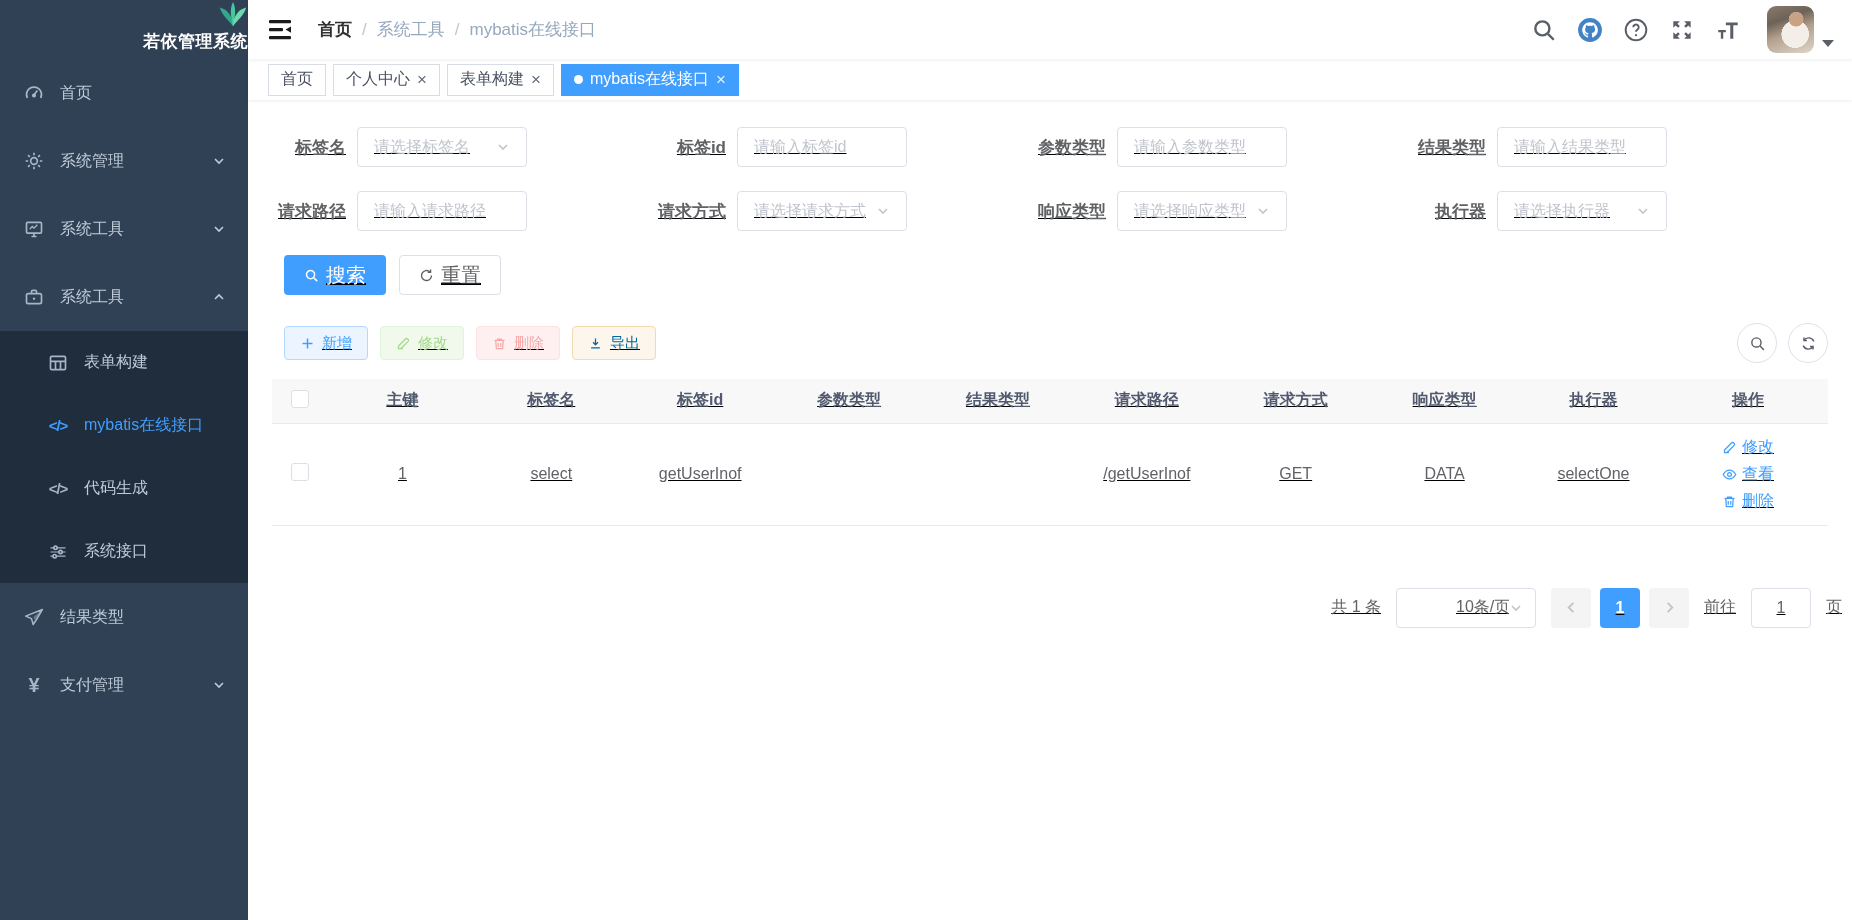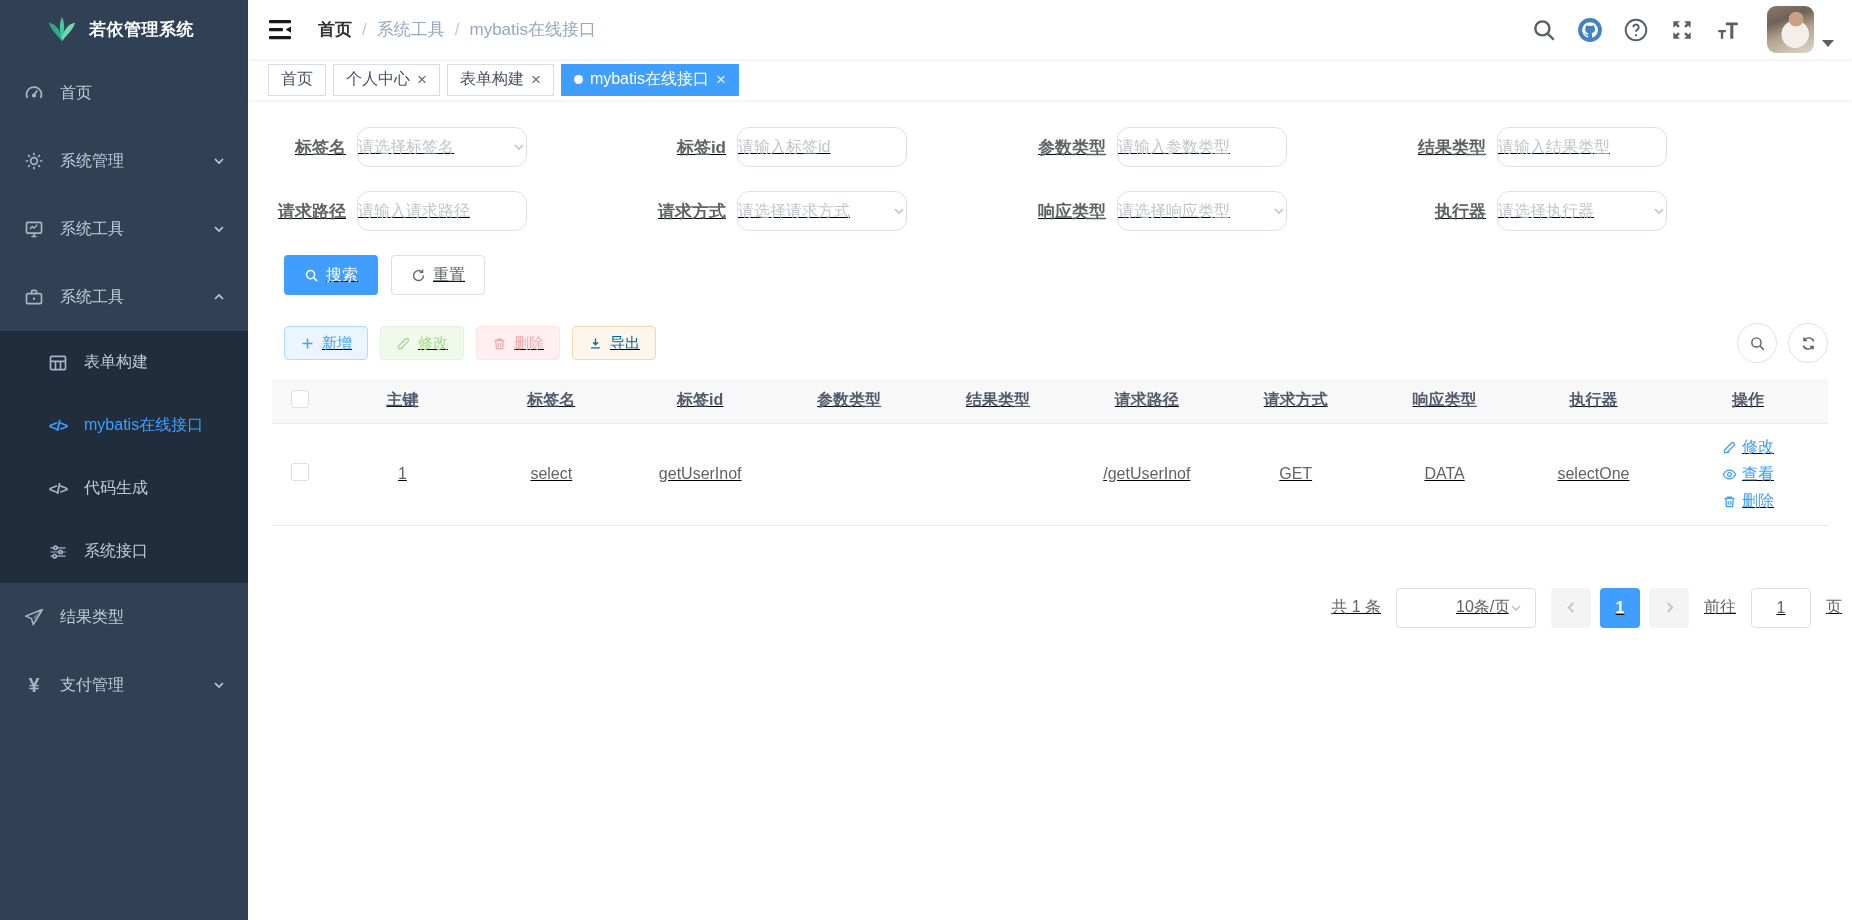--- a/index.html
+++ b/index.html
@@ -2,21 +2,21 @@
 <html><head>
 <meta charset="utf-8">
 <style>
   * { margin:0; padding:0; box-sizing:border-box; }
   html,body { width:1852px; height:920px; overflow:hidden; background:#fff;
     font-family:"Liberation Sans","DejaVu Sans",sans-serif; }
   .app { display:flex; width:100%; height:100%; }
 
   
   .sidebar { width:248px; height:100%; background:#304156; flex-shrink:0; }
-  .logo { height:59px; display:flex; align-items:center; padding-left:47px; cursor:pointer; }
+  .logo { height:59px; display:flex; align-items:flex-end; padding-left:47px; cursor:pointer;flex-direction:column; }
   .logo svg { width:30px; height:30px; }
   .logo-text { color:#fff; font-size:17px; font-weight:bold; margin-left:12px; letter-spacing:.5px; }
   .menu-item { height:68px; display:flex; align-items:center; color:#bfcbd9; font-size:16px; cursor:pointer; position:relative; }
   .menu-item .mi-icon { width:20px; height:20px; margin-left:24px; display:flex; align-items:center; justify-content:center; color:#a9b5c5; }
   .menu-item .mi-label { margin-left:16px; }
   .menu-item .mi-arrow { position:absolute; right:22px; width:14px; height:14px; color:#bfcbd9; }
   .submenu { background:#1f2d3d; }
   .submenu .menu-item { height:63px; }
   .submenu .mi-icon { margin-left:48px; }
   .submenu .menu-item.active { color:#409eff; }
@@ -54,31 +54,31 @@
   .tag.active { background:#409eff; border-color:#409eff; color:#fff; }
   .tag .dot { width:9px; height:9px; border-radius:50%; background:#fff; display:inline-block; }
   .tag .tag-close { font-size:17px; line-height:1; opacity:.85; }
 
   
   .content { flex:1; padding:27px 24px 0 24px; background:#fff; overflow:hidden;text-decoration:underline; }
 
   .filter-row { display:grid; grid-template-columns:repeat(4,265px); column-gap:115px; margin-bottom:24px; }
   .field-group { display:flex; align-items:center; }
   .field-label { width:85px; text-align:right; font-size:17px; font-weight:bold; color:#606266; padding-right:11px; flex-shrink:0; white-space:nowrap; }
-  .field-box { width:170px; height:40px; border:1px solid #dcdfe6; border-radius:12px; background:#fff;
-    display:flex; align-items:center; padding:0 0; position:relative; }
+  .field-box { width:170px; height:40px; border:1px solid #dcdfe6; border-radius:4px; background:#fff;
+    display:flex; align-items:center; padding:0 16px; position:relative; }
   .field-box input { border:none; outline:none; width:100%; font-size:16px; color:#606266;
     font-family:"Liberation Sans","DejaVu Sans",sans-serif; }
   .field-box input::placeholder { color:#c0c4cc; }
   .select-text { font-size:16px; color:#c0c4cc; flex:1; white-space:nowrap; overflow:hidden; }
   .select-arrow { width:14px; height:14px; color:#c0c4cc; flex-shrink:0; }
 
   .search-row { display:flex; gap:13px; margin:19px 0 28px 12px; }
   .btn { display:inline-flex; align-items:center; justify-content:center; gap:7px; border-radius:4px;
-    font-size:16px; cursor:pointer; border:1px solid transparent; }
+    font-size:20px; cursor:pointer; border:1px solid transparent; }
   .btn svg { width:15px; height:15px; }
   .btn-search { height:40px; padding:0 19px; background:#409eff; color:#fff; }
   .btn-reset  { height:40px; padding:0 19px; background:#fff; color:#606266; border-color:#dcdfe6; }
 
   .toolbar-row { display:flex; align-items:center; margin-bottom:16px; padding-left:12px; }
   .btn-mini { height:34px; padding:0 15px; font-size:15px; }
   .btn-mini + .btn-mini { margin-left:12px; }
   .btn-add    { background:#ecf5ff; border-color:#b3d8ff; color:#409eff; }
   .btn-edit   { background:#f0f9eb; border-color:#e1f3d8; color:#a4da8a; cursor:not-allowed; }
   .btn-del    { background:#fef0f0; border-color:#fde2e2; color:#f6a8a8; cursor:not-allowed; }

